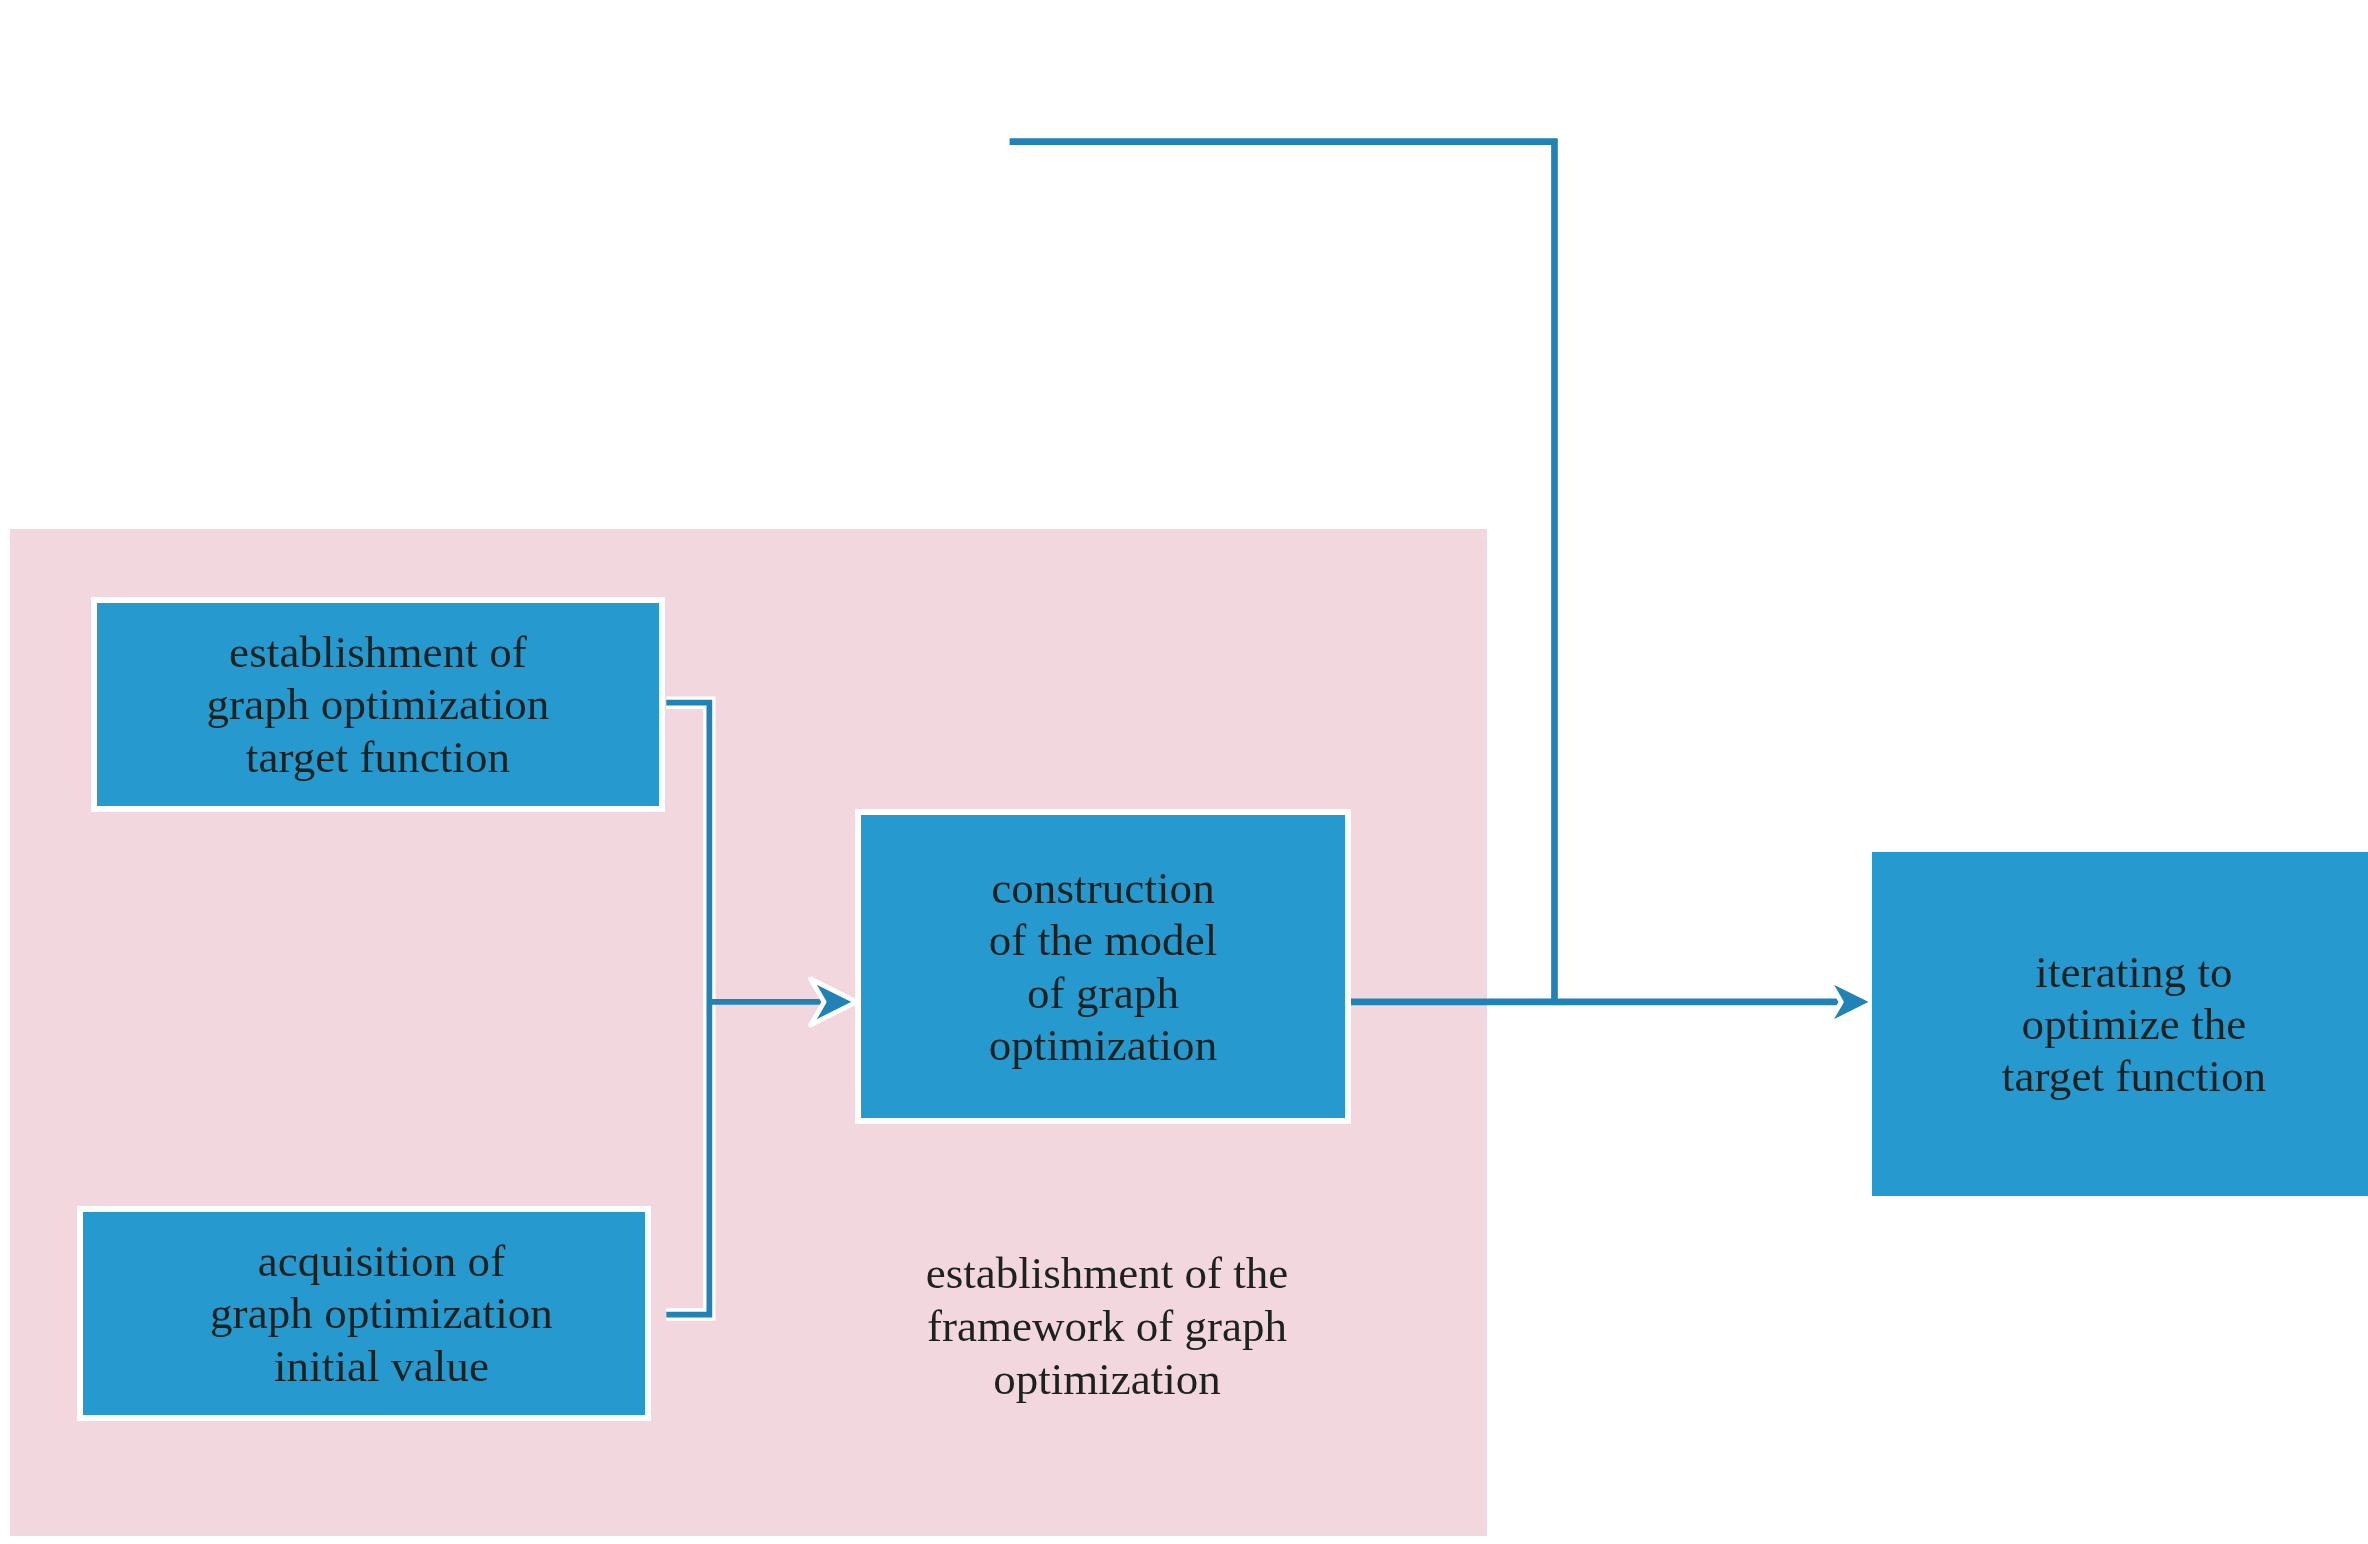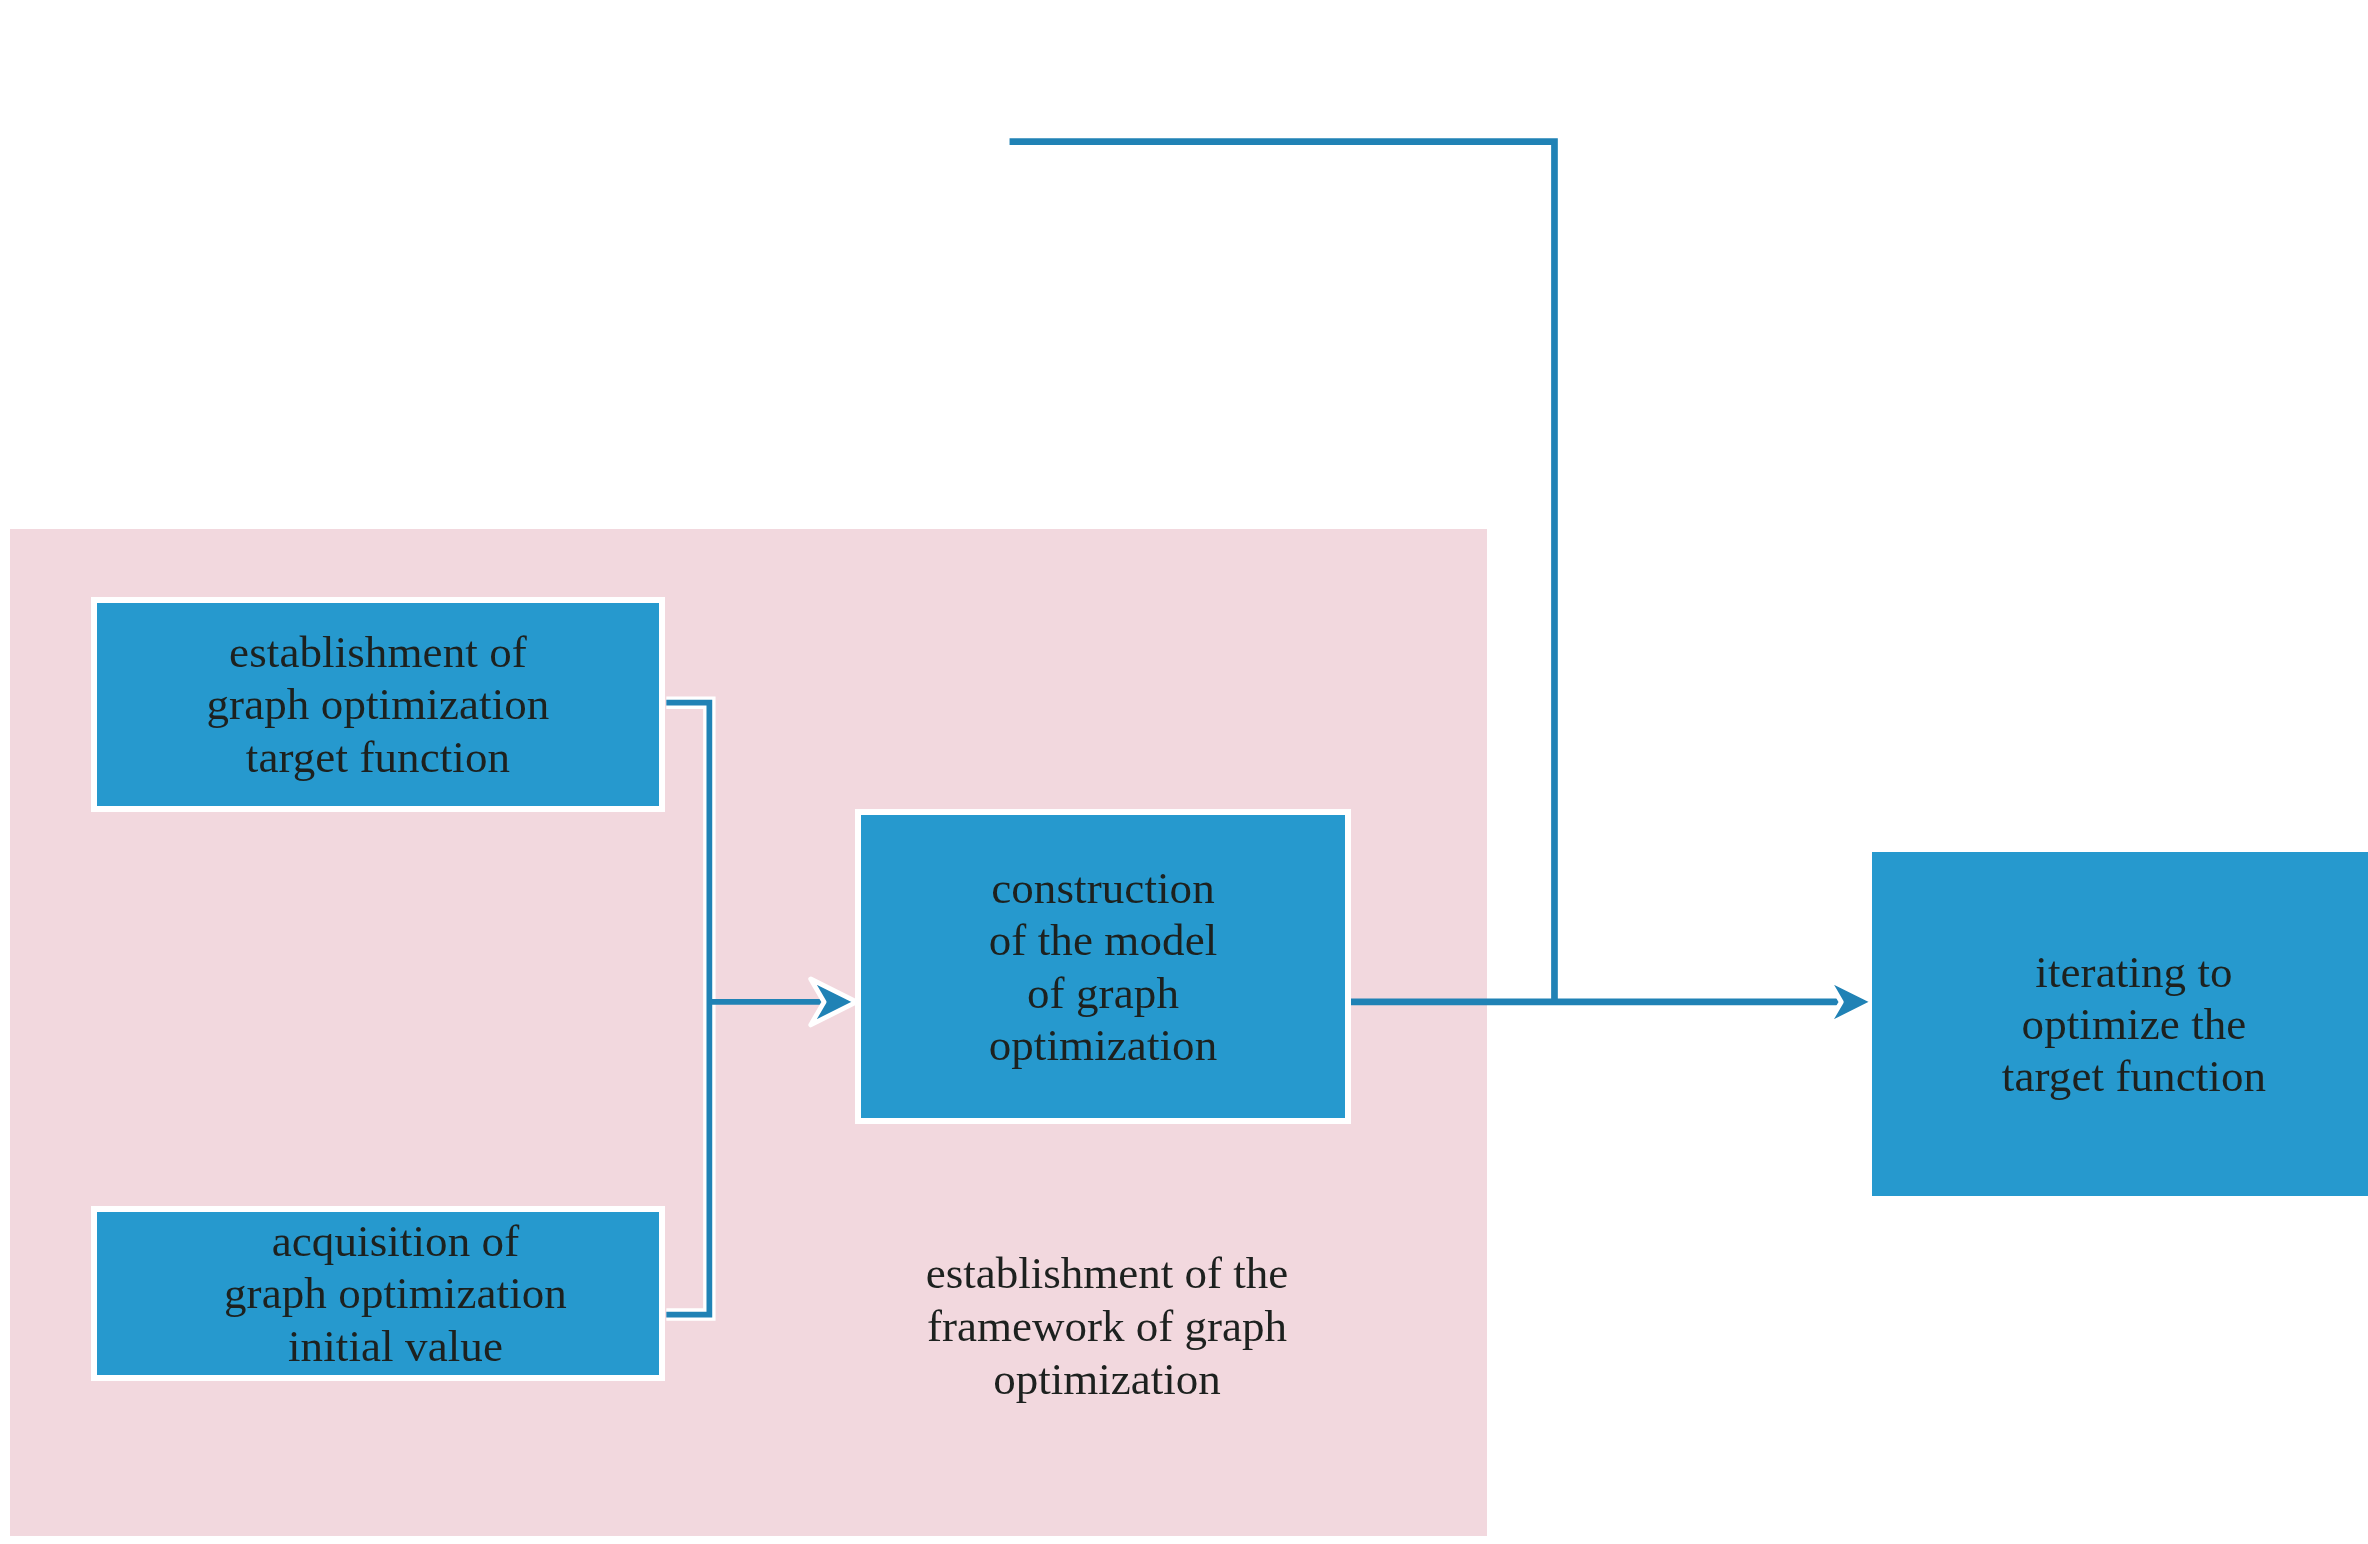--- a/index.html
+++ b/index.html
@@ -43,21 +43,21 @@
     border: 6.7px solid #ffffff;
   }
   .proc-box .lbl {
     display: block;
     padding: 0 5.7px;
     white-space: pre-line;
   }
 
   
   #box-target-function { left: 91px;  top: 597px;  width: 574px; height: 215px; font-size: 45px; }
-  #box-initial-value   { left: 91px;  top: 1206px; width: 574px; height: 175px; font-size: 45px; padding-left: 35px; }
+  #box-initial-value   { left: 77px;  top: 1206px; width: 574px; height: 215px; font-size: 45px; padding-left: 35px; }
   #box-construction    { left: 855px; top: 809px;  width: 496px; height: 315px; font-size: 45px; }
   #box-iterating       { left: 1872px;top: 832px;  width: 524px; height: 344px; font-size: 45px; margin-top: 20px; }
 
   
   #shape-input-data {
     position: absolute;
     left: 566px;
     top: 7.6px;
     width: 488px;
     height: 270px;

